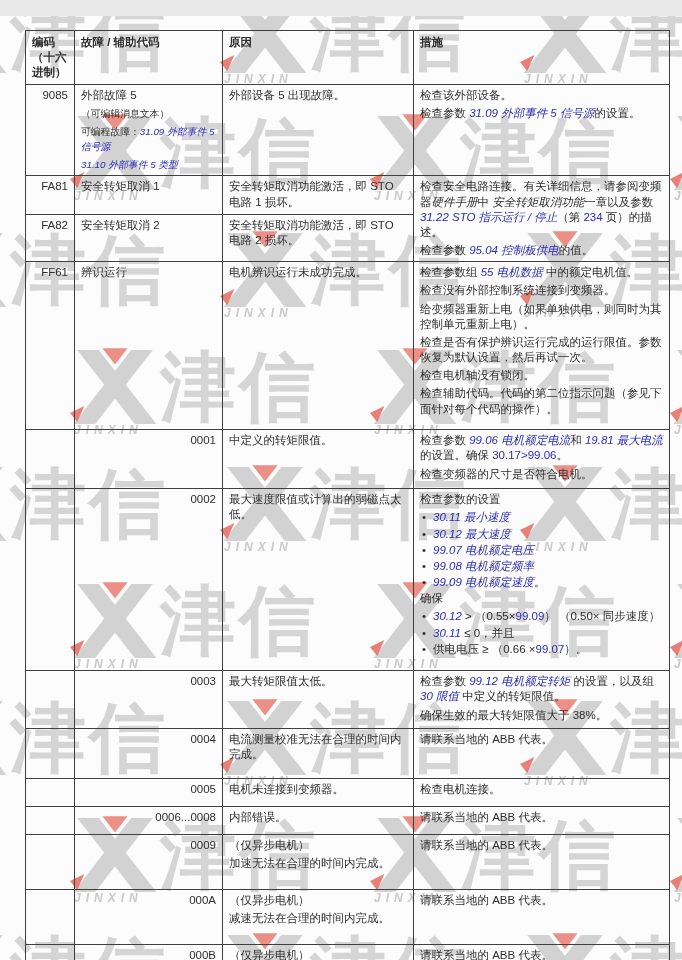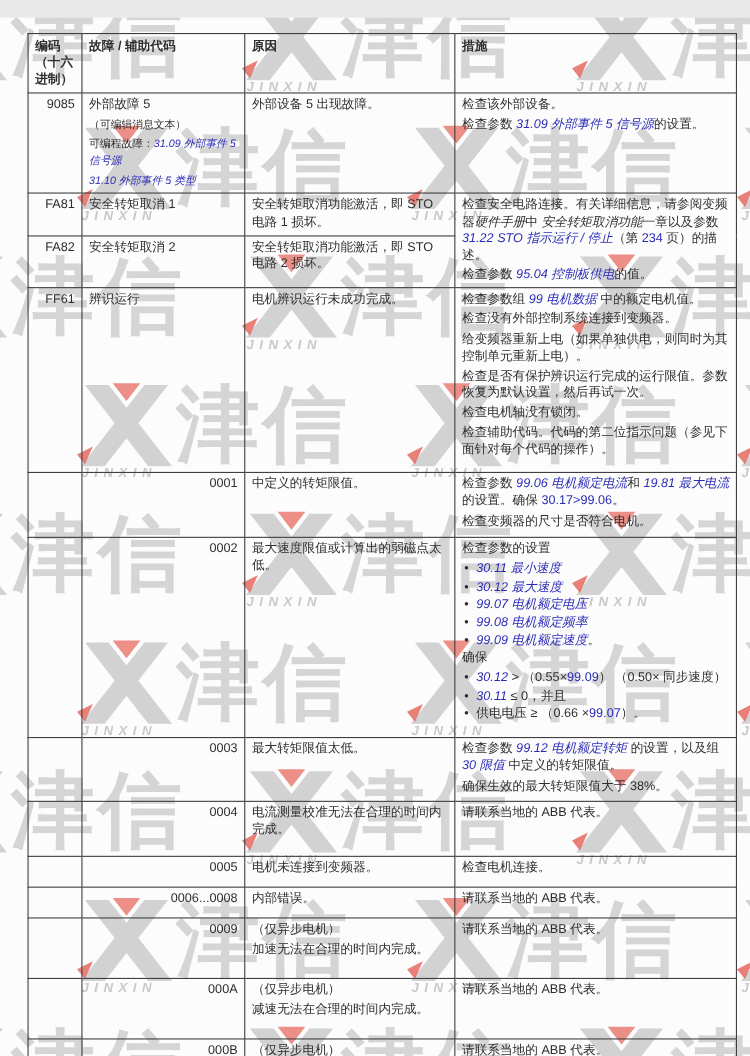--- a/index.html
+++ b/index.html
@@ -371,21 +371,21 @@
         </tr>
         <tr style="height: 168px;">
           <td class="hex">FF61</td>
           <td>
             <div class="para"><span>辨识运行</span></div>
           </td>
           <td>
             <div class="para"><span>电机辨识运行未成功完成。</span></div>
           </td>
           <td>
-            <div class="para"><span>检查参数组 </span><span class="blue it">99 电机数据</span><span> 中的额定电机值。</span></div>
+            <div class="para"><span>检查参数组 </span><span class="blue it">55 电机数据</span><span> 中的额定电机值。</span></div>
             <div class="para"><span>检查没有外部控制系统连接到变频器。</span></div>
             <div class="para"><span>给变频器重新上电（如果单独供电，则同时为其控制单元重新上电）。</span></div>
             <div class="para"><span>检查是否有保护辨识运行完成的运行限值。参数恢复为默认设置，然后再试一次。</span></div>
             <div class="para"><span>检查电机轴没有锁闭。</span></div>
             <div class="para"><span>检查辅助代码。代码的第二位指示问题（参见下面针对每个代码的操作）。</span></div>
           </td>
         </tr>
         <tr style="height: 59px;">
           <td class="hex"></td>
           <td class="auxcode">0001</td>

